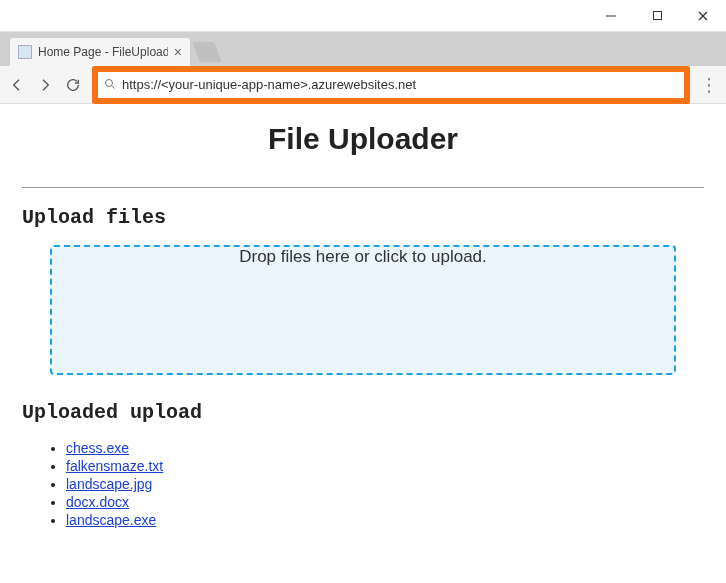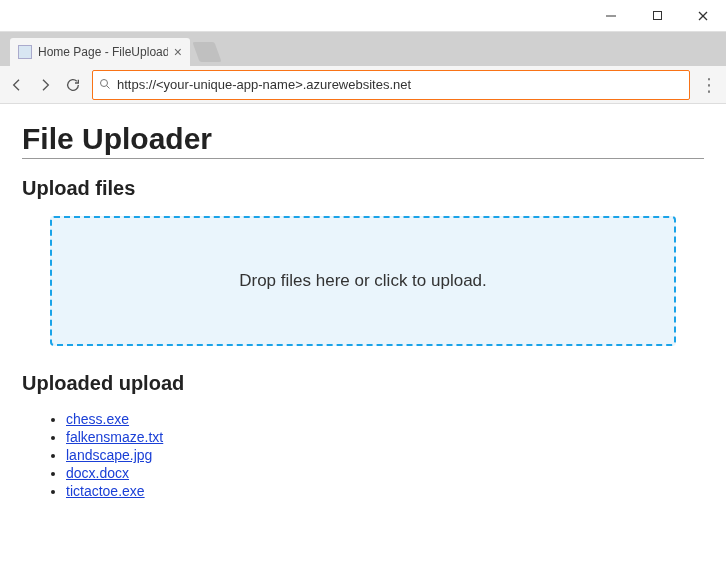--- a/index.html
+++ b/index.html
@@ -92,23 +92,23 @@
       width: 18px;
       height: 18px;
       display: flex;
       align-items: center;
       justify-content: center;
       color: #555;
     }
     .navicon svg { width: 16px; height: 16px; stroke: #555; fill: none; stroke-width: 2; }
     .addressbar {
       flex: 1;
-      height: 30px;
+      height: 38px;
       background: #fff;
-      border: 1px solid #f97316;
+      border: 6px solid #f97316;
       border-radius: 2px;
       display: flex;
       align-items: center;
       padding: 0 6px;
       gap: 6px;
     }
     .addressbar .searchicon svg {
       width: 12px; height: 12px; stroke: #777; fill: none; stroke-width: 2;
     }
     .addressbar input {
@@ -129,40 +129,40 @@
     }
     
     .page {
       padding: 18px 22px;
       color: #222;
     }
     h1.page-title {
       font-size: 30px;
       font-weight: bold;
       font-family: "Trebuchet MS", "Segoe UI", sans-serif;
-      margin-bottom: 2px;
+      margin-bottom: 31px;
+      text-align: center;
     }
     hr.divider {
       border: none;
       border-top: 1px solid #999;
       margin-bottom: 18px;
     }
     h2.section-title {
       font-size: 20px;
       font-weight: bold;
-      font-family: Liberation Sans, sans-serif;
+      font-family: Liberation Mono, monospace;
       margin-bottom: 16px;
     }
     .dropzone {
       margin: 0 28px 26px 28px;
       border: 2.5px dashed #1aa3e8;
       background: #eaf5fc;
       height: 130px;
       display: flex;
-      align-items: center;
       justify-content: center;
       font-size: 17px;
       color: #333;
       border-radius: 4px;
     }
     ul.file-list {
       list-style: disc;
       padding-left: 44px;
       font-size: 14px;
     }
@@ -240,15 +240,15 @@
   <h2 class="section-title">Upload files</h2>
   <div class="dropzone">
     <span>Drop files here or click to upload.</span>
   </div>
   <h2 class="section-title">Uploaded upload</h2>
   <ul class="file-list" id="file-list">
       <li><a href="#">chess.exe</a></li>
       <li><a href="#">falkensmaze.txt</a></li>
       <li><a href="#">landscape.jpg</a></li>
       <li><a href="#">docx.docx</a></li>
-      <li><a href="#">tictactoe.exe</a></li>
+      <li><a href="#">landscape.exe</a></li>
     </ul>
 </div>
 
 </body></html>

